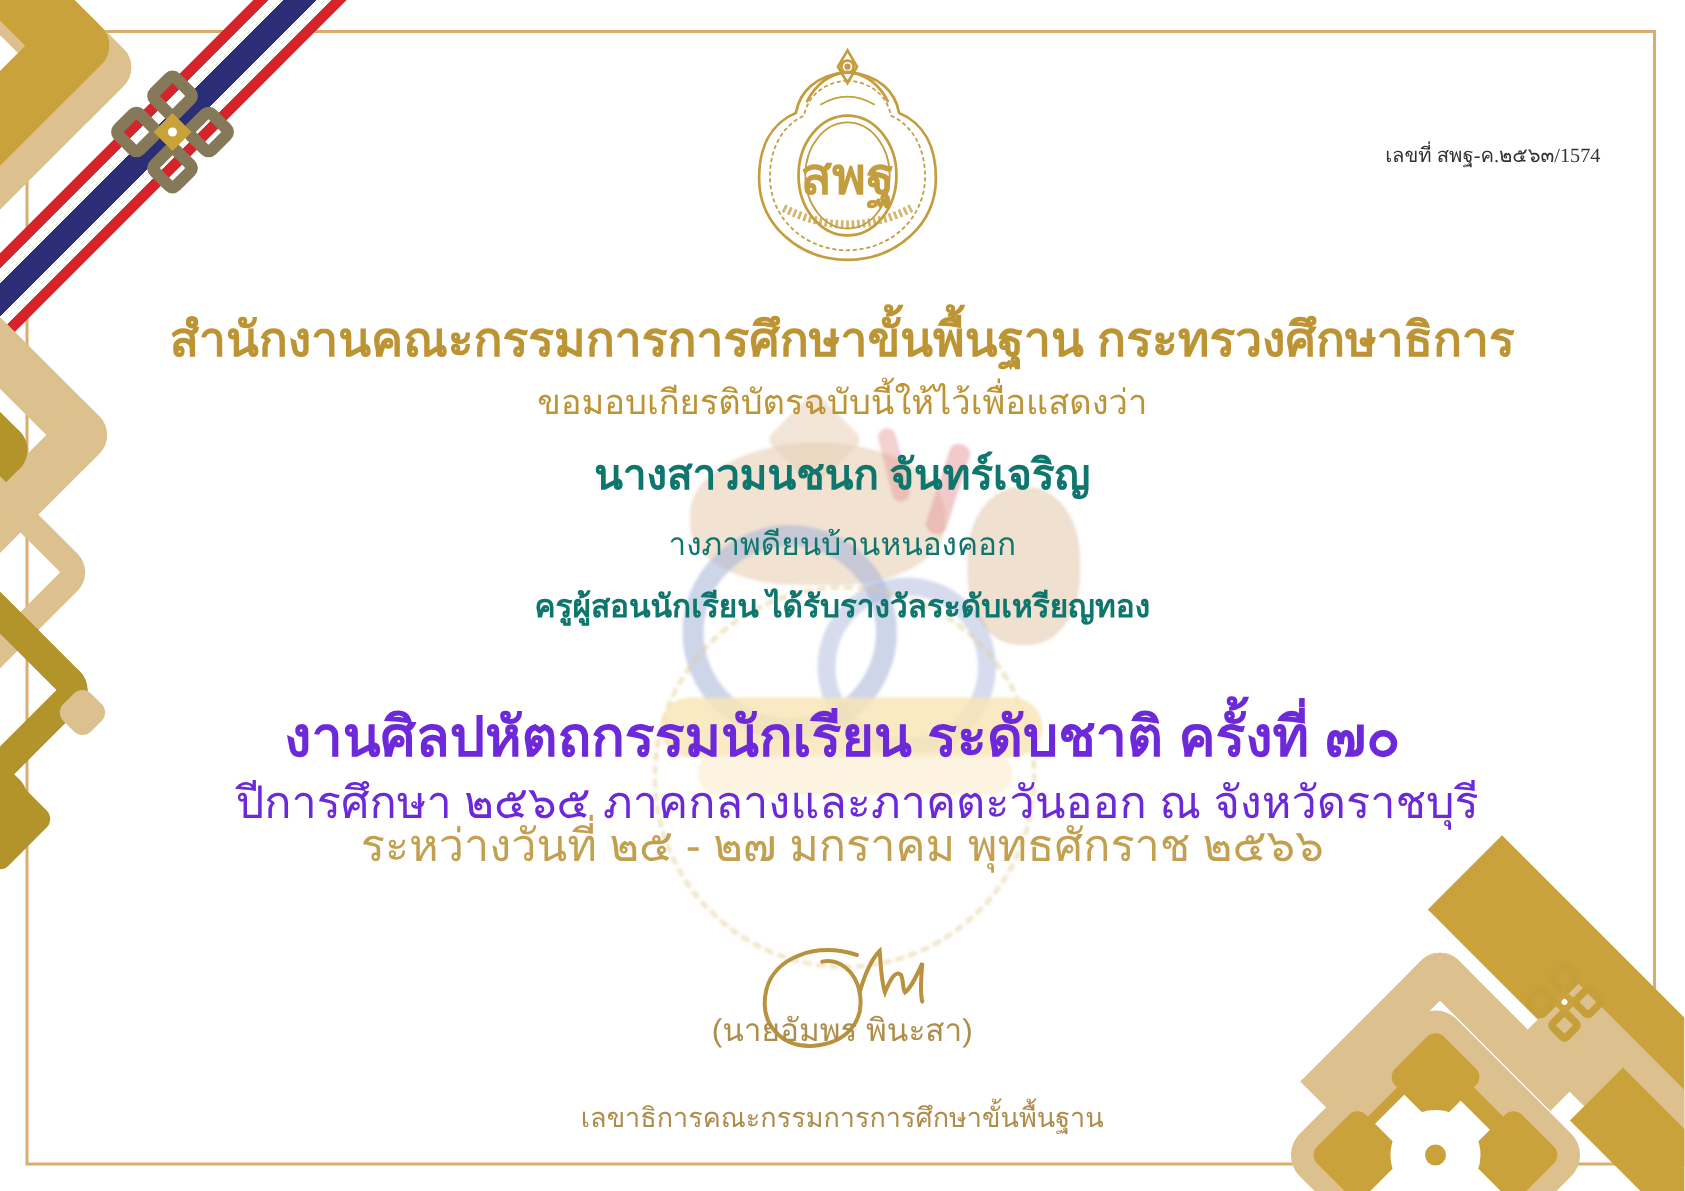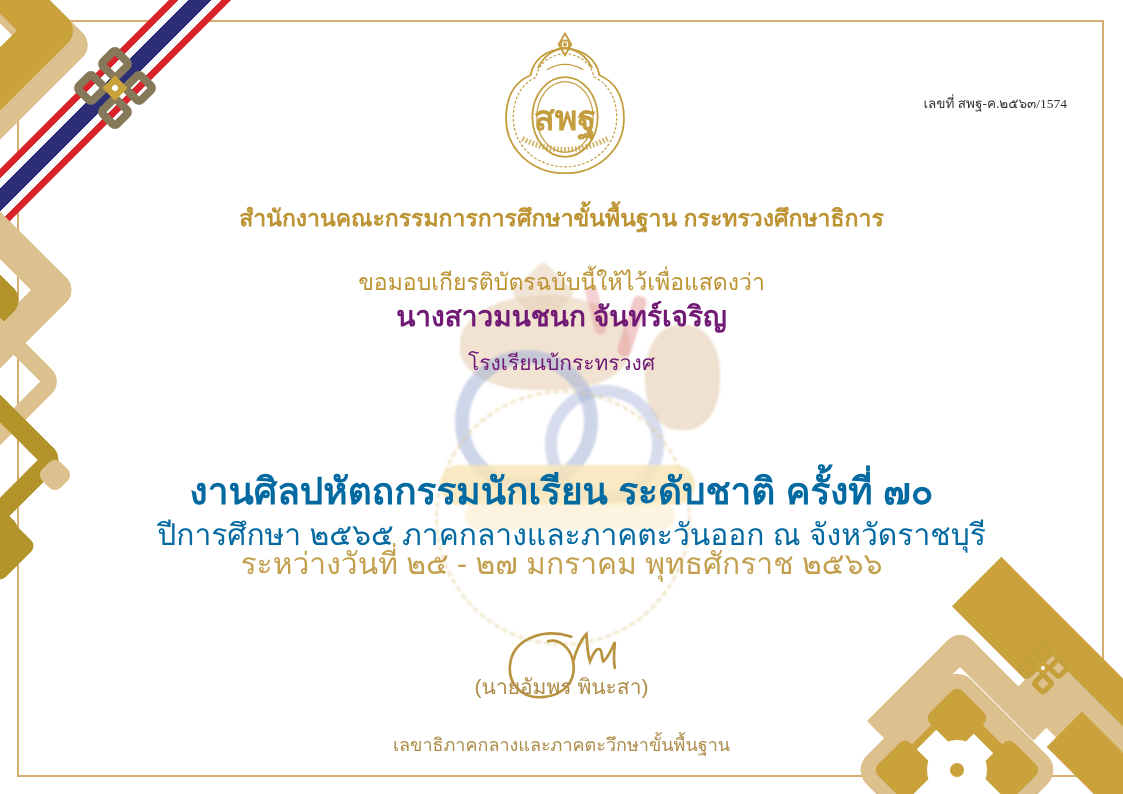--- a/index.html
+++ b/index.html
@@ -48,24 +48,24 @@
            transform:rotate(-14deg);border-radius:6px;}
   .wm-ringtext{left:55px;top:120px;width:250px;height:250px;border:3px dashed #caa23c;
            border-radius:50%;opacity:.5;}
   .wm-banner{left:60px;top:195px;width:255px;height:40px;background:#f2d17e;opacity:.85;
            border-radius:20px;}
   .wm-banner2{left:85px;top:232px;width:210px;height:28px;background:#f6e2ae;opacity:.7;
            border-radius:14px;}
   
   .line{position:absolute;left:0;right:0;text-align:center;z-index:5;white-space:nowrap;}
   .gold{color:#bd9434;}
-  .gold2{color:#0369a1;}
+  .gold2{color:#6d28d9;}
   .gold3{color:#c3a04f;}
   .goldsig{color:#ae8c49;}
-  .ink{color:#701a75;}
+  .ink{color:#0f766e;}
   .serif{font-family:"Liberation Serif", serif;}
   .b{font-weight:bold;}
   .cert-number{position:absolute;top:92px;right:56px;font-size:13.5px;color:#333;z-index:5;
                font-family:"Liberation Serif", serif;}
   .emblem{position:absolute;left:497px;top:26px;width:136px;height:162px;z-index:4;}
   .signature{position:absolute;left:486px;top:626px;width:160px;height:80px;z-index:5;}
 </style>
 </head>
 <body>
 
@@ -138,32 +138,33 @@
       <ellipse cx="75" cy="96" rx="36" ry="44"></ellipse>
       <ellipse cx="75" cy="96" rx="31" ry="39" stroke-width="1.3"></ellipse>
       <path d="M55,44 Q75,32 95,44" stroke-width="1.3"></path>
       <path d="M28,120 Q75,144 122,120" stroke-width="6" stroke-dasharray="2 2" opacity="0.75"></path>
     </g>
     <text x="75" y="110" text-anchor="middle" font-size="38" fill="#c49d3e" font-family="Liberation Serif, serif" font-weight="bold">สพฐ</text>
   </svg>
 
   <div class="cert-number">เลขที่ สพฐ-ค.๒๕๖๓/1574</div>
 
-  <div class="line gold b" style="top:200px;font-size:23px;">สำนักงานคณะกรรมการการศึกษาขั้นพื้นฐาน กระทรวงศึกษาธิการ</div>
-  <div class="line gold" style="top:264px;font-size:23px;">ขอมอบเกียรติบัตรฉบับนี้ให้ไว้เพื่อแสดงว่า</div>
+  <div class="line gold b" style="top:200px;font-size:32px;">สำนักงานคณะกรรมการการศึกษาขั้นพื้นฐาน กระทรวงศึกษาธิการ</div>
+  <div class="line gold" style="top:250px;font-size:23px;">ขอมอบเกียรติบัตรฉบับนี้ให้ไว้เพื่อแสดงว่า</div>
   <div class="line ink serif b" style="top:294px;font-size:28px;">นางสาวมนชนก จันทร์เจริญ</div>
-  <div class="line ink serif" style="top:346px;font-size:21px;">โรงเรียนบ้กระทรวงศ</div>
+  <div class="line ink serif" style="top:346px;font-size:21px;">างภาพดียนบ้านหนองคอก</div>
+  <div class="line ink serif b" style="top:387px;font-size:21px;">ครูผู้สอนนักเรียน ได้รับรางวัลระดับเหรียญทอง</div>
   <div class="line gold2 b" style="top:461px;font-size:37px;">งานศิลปหัตถกรรมนักเรียน ระดับชาติ ครั้งที่ ๗๐</div>
   <div class="line gold2" style="top:511px;font-size:30px;padding-left:20px;">ปีการศึกษา ๒๕๖๕ ภาคกลางและภาคตะวันออก ณ จังหวัดราชบุรี</div>
   <div class="line gold3" style="top:540px;font-size:30px;">ระหว่างวันที่ ๒๕ - ๒๗ มกราคม พุทธศักราช ๒๕๖๖</div>
 
   <svg class="signature" viewBox="0 0 160 90">
     <g fill="none" stroke="#b8923f" stroke-width="3" stroke-linecap="round">
       <path d="M86,12 C55,2 24,14 18,38 C12,64 30,82 54,80 C78,78 92,62 88,40 C85,24 72,14 60,17"></path>
       <path d="M88,40 C92,26 97,15 103,9 C104,21 104,31 107,40 C111,30 115,23 119,27
                C121,31 120,37 122,40 C127,36 131,27 135,18 C134,29 133,40 135,47"></path>
     </g>
   </svg>
 
   <div class="line goldsig" style="top:670px;font-size:21px;">(นายอัมพร พินะสา)</div>
-  <div class="line goldsig" style="top:730px;font-size:18px;">เลขาธิภาคกลางและภาคตะวึกษาขั้นพื้นฐาน</div>
+  <div class="line goldsig" style="top:730px;font-size:18px;">เลขาธิการคณะกรรมการการศึกษาขั้นพื้นฐาน</div>
 
 </div>
 
 </body></html>

